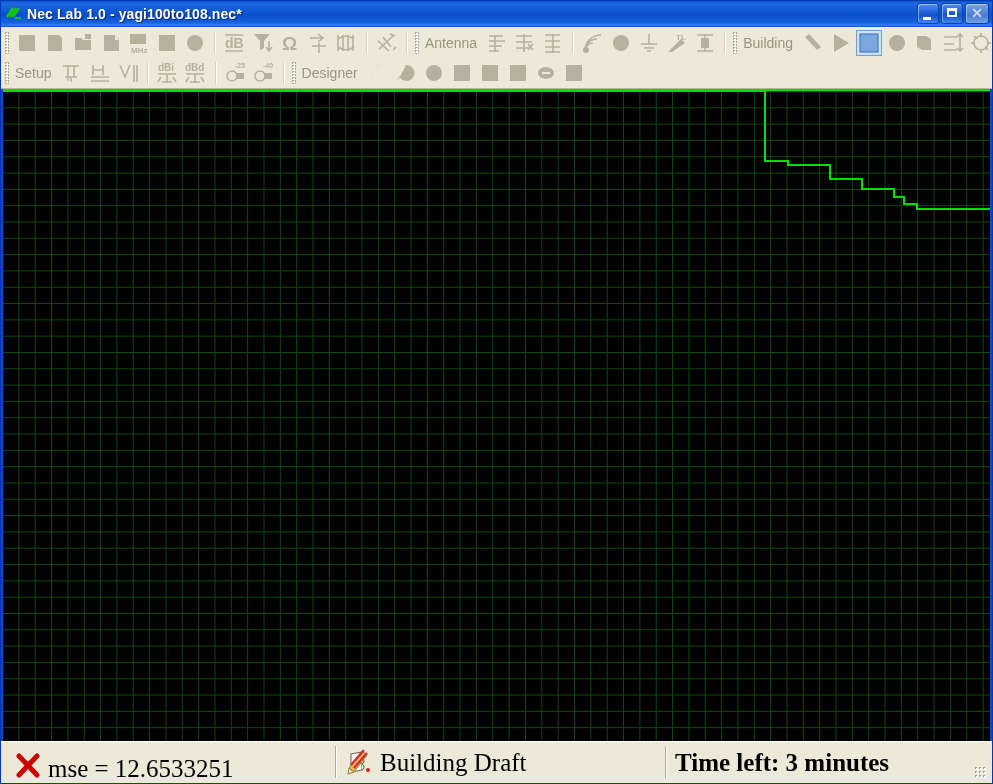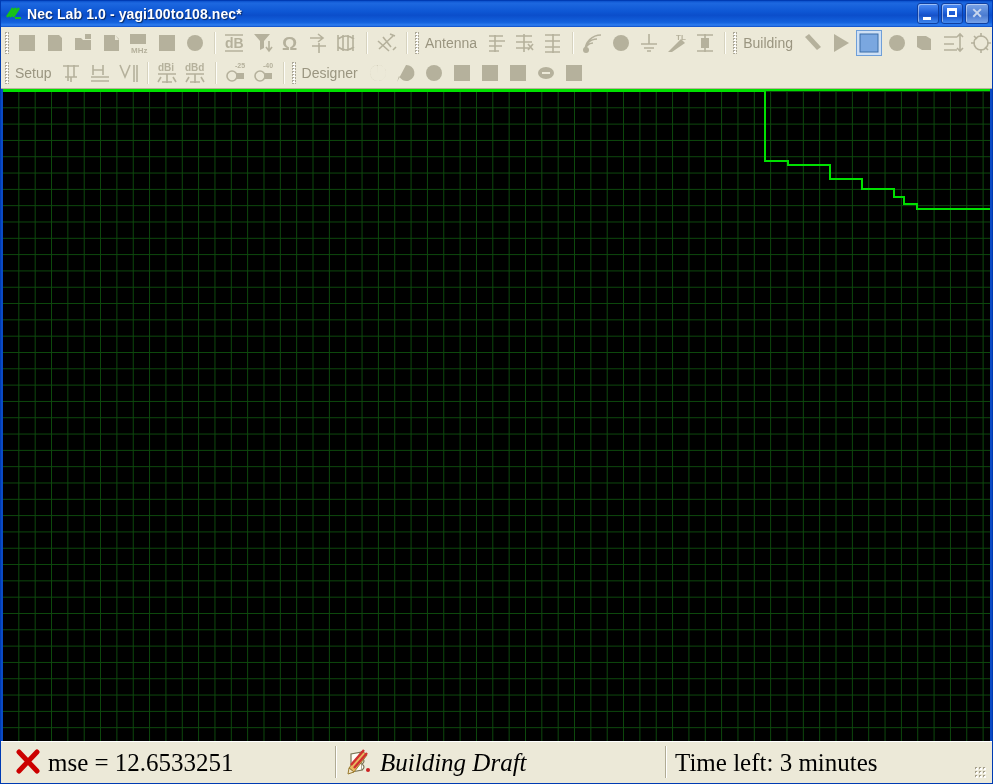--- a/index.html
+++ b/index.html
@@ -229,23 +229,23 @@
     position: relative;
   }
   .spanel + .spanel::before {
     content: "";
     position: absolute;
     left: 0; top: 3px; bottom: 3px;
     width: 1px;
     background: #b0ab94;
     box-shadow: 1px 0 0 #ffffff;
   }
-  .sp-mse   { width: 332px; }
-  .sp-state { width: 330px; font-style: italic; }
-  .sp-time  { flex: 1 1 auto; }
+  .sp-mse   { width: 332px; align-items: flex-end; }
+  .sp-state { width: 330px; }
+  .sp-time  { flex: 1 1 auto; font-weight: bold; }
   .stext {
     font-family: "Liberation Serif", serif;
     font-size: 25px;
     color: #000000;
     white-space: nowrap;
     line-height: 1;
   }
   .sicon {
     width: 30px; height: 30px;
     flex: 0 0 30px;

